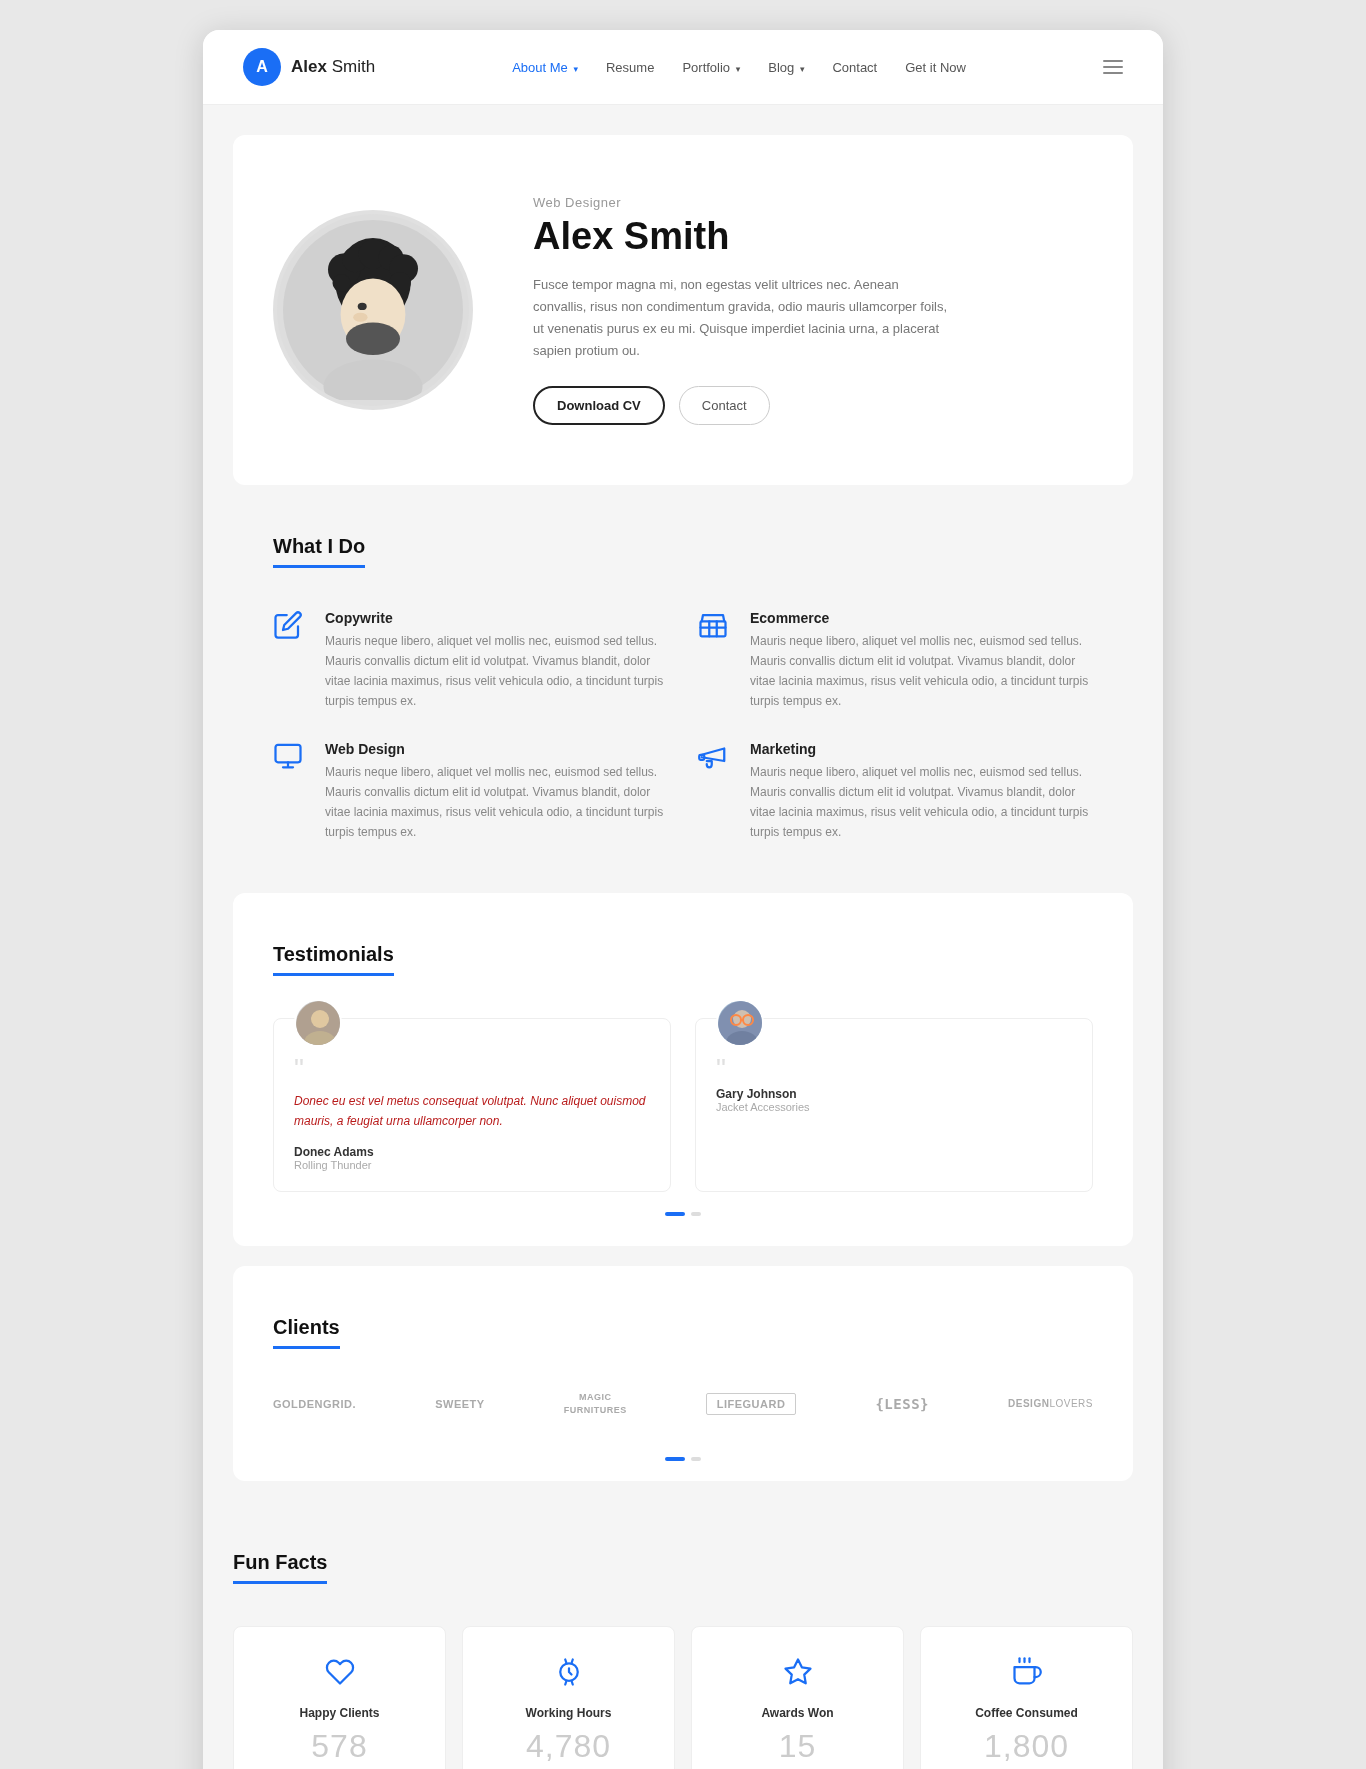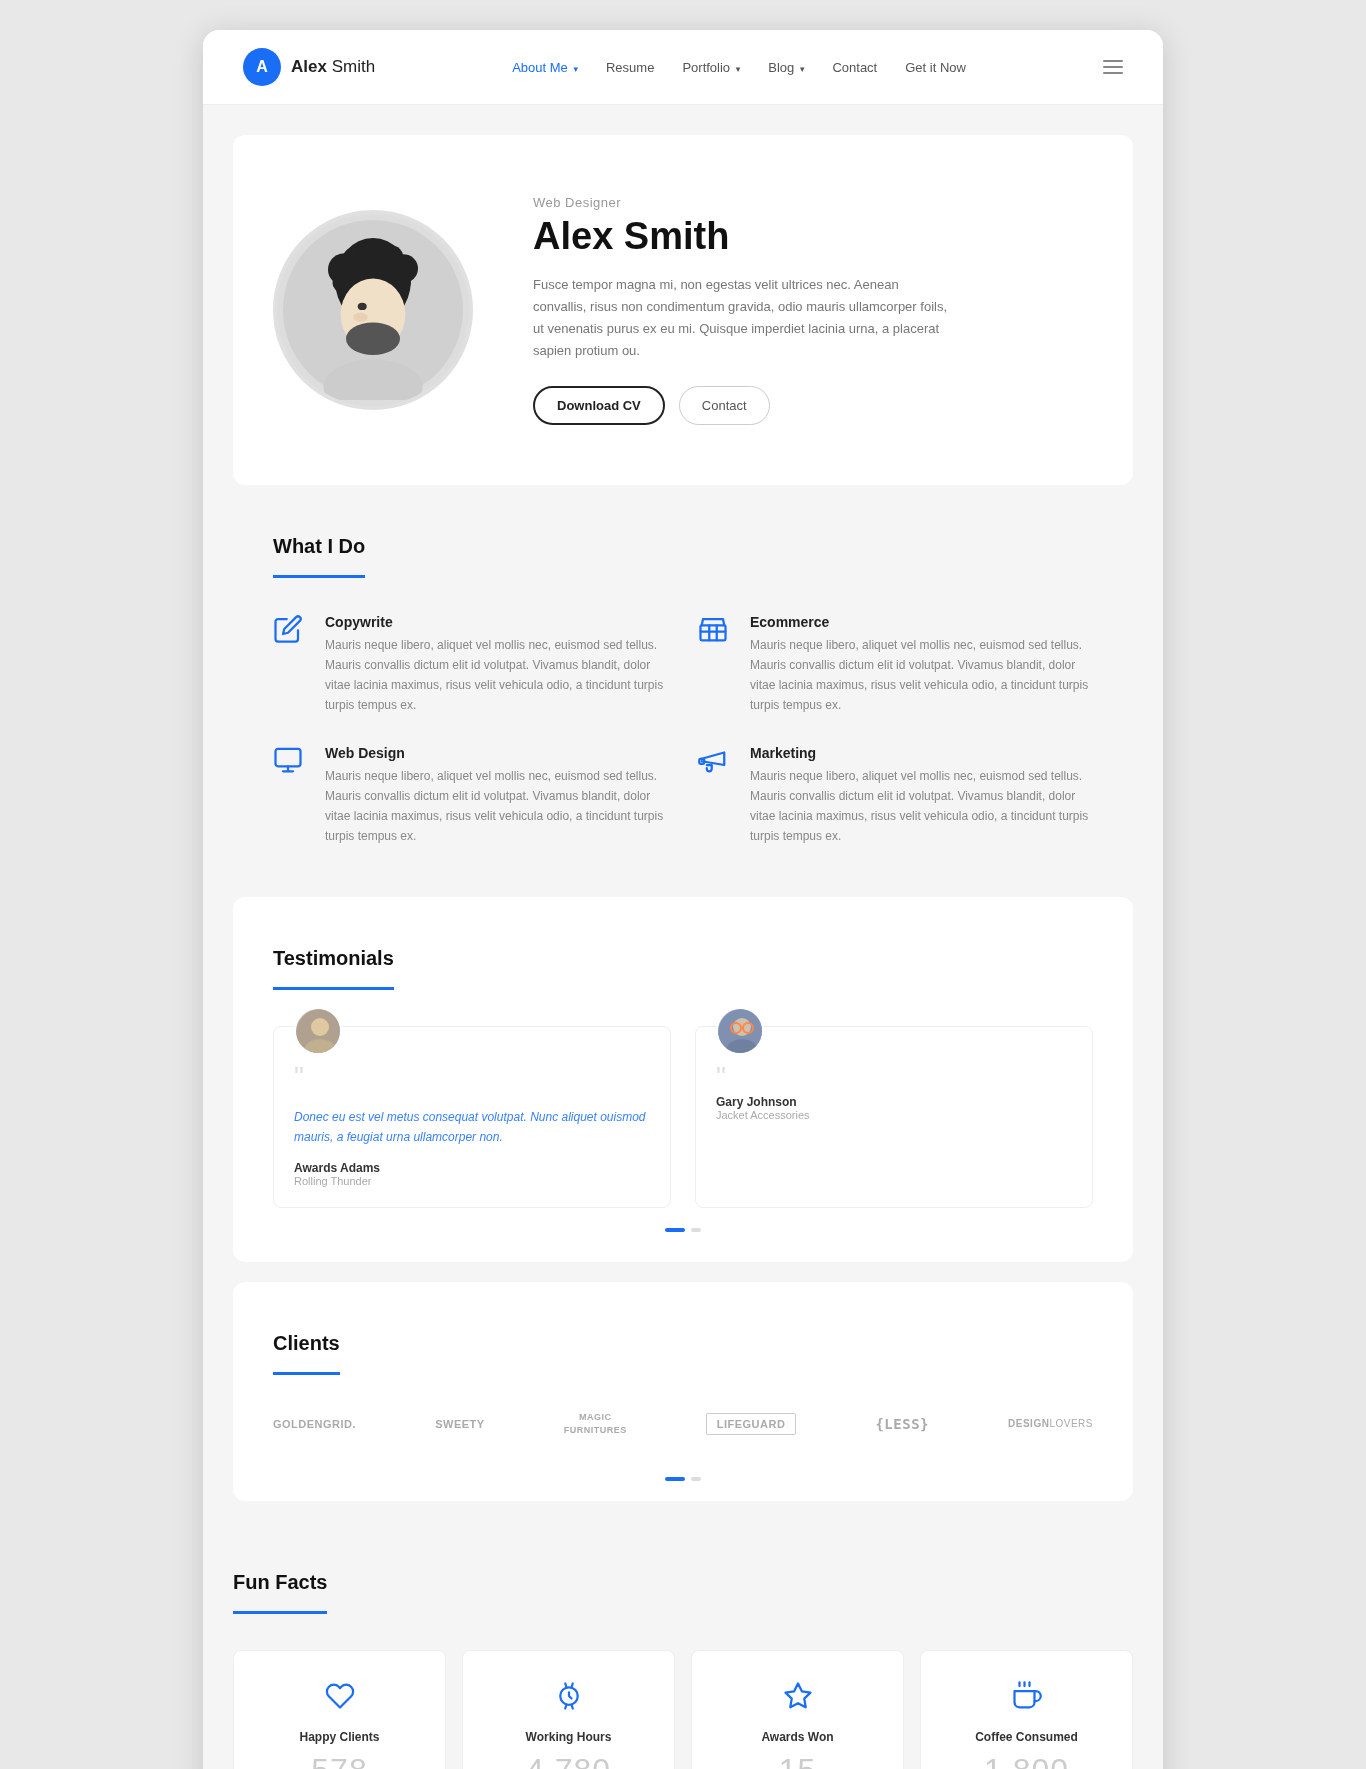--- a/index.html
+++ b/index.html
@@ -152,22 +152,22 @@
 
     
     .section {
       padding: 50px 40px;
       margin: 0 30px;
     }
     .section-title {
       font-size: 20px;
       font-weight: 700;
       color: #111;
-      margin-bottom: 6px;
-      padding-bottom: 17px;
+      margin-bottom: 12px;
+      padding-bottom: 7px;
       border-bottom: 3px solid #1a6ef5;
       display: inline-block;
     }
 
     
     .services-grid {
       display: grid;
       grid-template-columns: 1fr 1fr;
       gap: 30px;
       margin-top: 30px;
@@ -226,23 +226,23 @@
       background: #ccc;
       position: absolute;
       top: -20px;
       left: 20px;
       overflow: hidden;
       border: 2px solid #fff;
     }
     .testimonial-avatar svg { width: 48px; height: 48px; }
     .testimonial-text {
       font-size: 12px;
-      color: #3b82f6;
+      color: #b91c1c;
       line-height: 1.7;
-      margin-top: 16px;
+      margin-top: 8px;
       margin-bottom: 14px;
       font-style: italic;
     }
     .quote-icon {
       font-size: 28px;
       color: #e0e0e0;
       line-height: 1;
       margin-bottom: 4px;
     }
     .testimonial-name {
@@ -487,21 +487,21 @@
       <div class="testimonial-card" style="padding-top:36px;">
         <div class="testimonial-avatar">
           <svg viewBox="0 0 48 48" xmlns="http://www.w3.org/2000/svg">
             <circle cx="24" cy="24" r="24" fill="#b0a090"></circle>
             <circle cx="24" cy="18" r="9" fill="#e0c8a0"></circle>
             <ellipse cx="24" cy="42" rx="16" ry="12" fill="#c0b090"></ellipse>
           </svg>
         </div>
         <div class="quote-icon">"</div>
         <p class="testimonial-text">Donec eu est vel metus consequat volutpat. Nunc aliquet ouismod mauris, a feugiat urna ullamcorper non.</p>
-        <div class="testimonial-name">Awards Adams</div>
+        <div class="testimonial-name">Donec Adams</div>
         <div class="testimonial-company">Rolling Thunder</div>
       </div>
 
       <div class="testimonial-card" style="padding-top:36px;">
         <div class="testimonial-avatar" style="background:#a0b8d0;">
           <svg viewBox="0 0 48 48" xmlns="http://www.w3.org/2000/svg">
             <circle cx="24" cy="24" r="24" fill="#8090b0"></circle>
             <circle cx="24" cy="18" r="9" fill="#d0c0b0"></circle>
             <ellipse cx="24" cy="42" rx="16" ry="12" fill="#7080a0"></ellipse>
 

